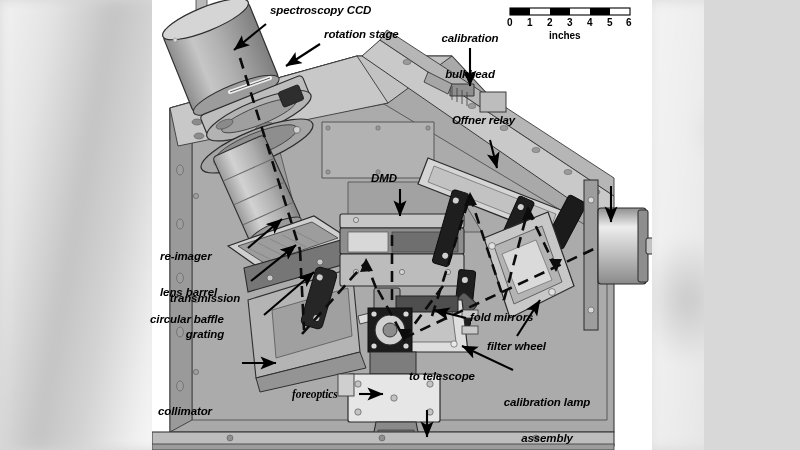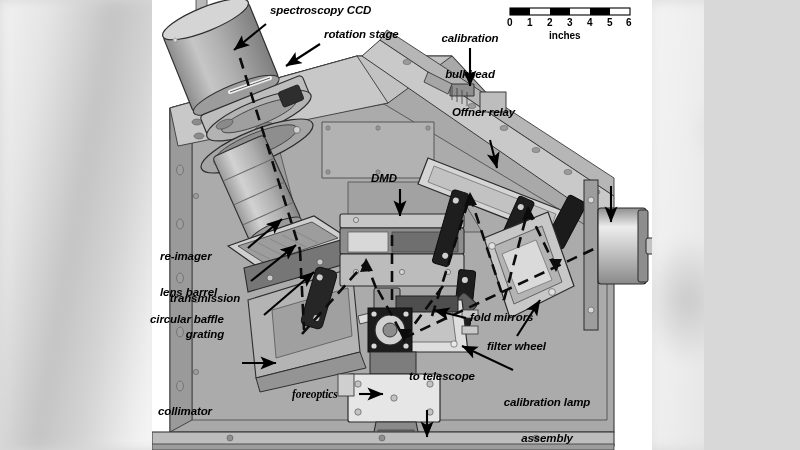--- a/index.html
+++ b/index.html
@@ -405,21 +405,21 @@
 
   <div class="lbl" style="left:270px;top:4px;">spectroscopy CCD</div>
 
   <div class="lbl" style="left:324px;top:28px;">rotation stage</div>
 
   <div class="lbl ctr" style="left:418px;top:8px;width:104px;">
     <div>calibration</div>
     <div>bulkhead</div>
   </div>
 
-  <div class="lbl" style="left:452px;top:106px;text-align:right;">Offner relay</div>
+  <div class="lbl" style="left:452px;top:114px;text-align:right;">Offner relay</div>
 
 
   <div class="lbl" style="left:371px;top:172px;">DMD</div>
 
   <div class="lbl rt" style="left:160px;top:226px;width:86px;">
     <div>re-imager</div>
     <div>lens barrel</div>
   </div>
 
   <div class="lbl ctr" style="left:160px;top:268px;width:90px;">

